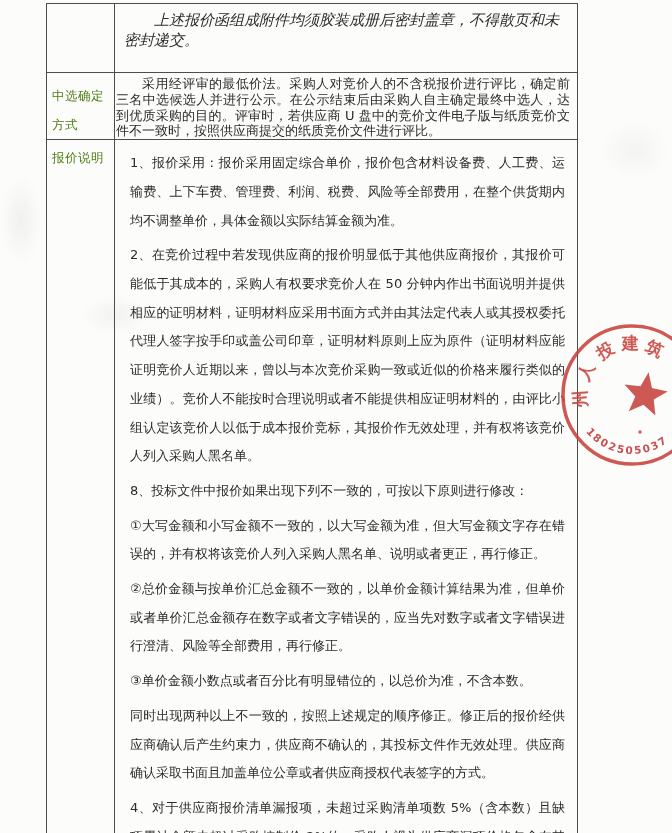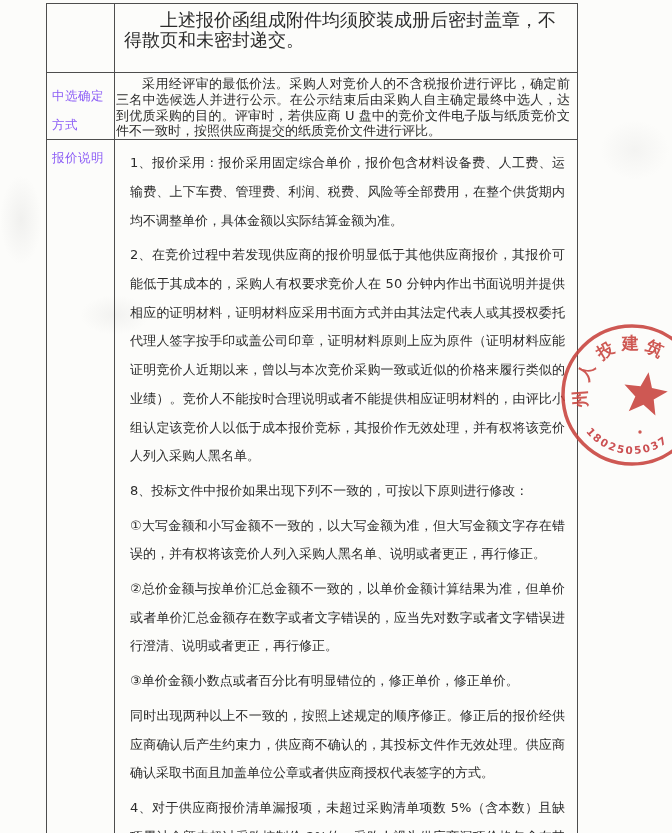--- a/index.html
+++ b/index.html
@@ -32,28 +32,29 @@
   table.doc td {
     border: 1px solid #4d4d4d;
     vertical-align: top;
     overflow: hidden;
   }
   .label-cell {
     padding: 8px 1px 0 5px;
     font-size: 12.5px;
     line-height: 29px;
     letter-spacing: 0.5px;
-    color: #8b5cf6;
+    color: #4d7c0f;
   }
   .label-cell.r3 { padding-top: 7px; line-height: 22px; }
   .cell-r1 {
     height: 62px;
     padding: 6px 8px 0 9px;
-    font-size: 18px;
+    font-size: 15px;
     line-height: 20px;
+    font-style: italic;
   }
   .cell-r1 p { margin: 0; text-indent: 2em; }
   .cell-r2 {
     height: 63px;
     padding: 3px 7px 0 1px;
     font-size: 13px;
     line-height: 15.8px;
     text-align: justify;
   }
   .cell-r2 p { margin: 0; text-indent: 2em; }
@@ -114,22 +115,22 @@
         <p>采用经评审的最低价法。采购人对竞价人的不含税报价进行评比，确定前三名中选候选人并进行公示。在公示结束后由采购人自主确定最终中选人，达到优质采购的目的。评审时，若供应商 U 盘中的竞价文件电子版与纸质竞价文件不一致时，按照供应商提交的纸质竞价文件进行评比。</p>
       </td>
     </tr>
     <tr>
       <td class="label-cell r3">报价说明</td>
       <td class="cell-r3">
         <p>1、报价采用：报价采用固定综合单价，报价包含材料设备费、人工费、运输费、上下车费、管理费、利润、税费、风险等全部费用，在整个供货期内均不调整单价，具体金额以实际结算金额为准。</p>
         <p>2、在竞价过程中若发现供应商的报价明显低于其他供应商报价，其报价可能低于其成本的，采购人有权要求竞价人在 50 分钟内作出书面说明并提供相应的证明材料，证明材料应采用书面方式并由其法定代表人或其授权委托代理人签字按手印或盖公司印章，证明材料原则上应为原件（证明材料应能证明竞价人近期以来，曾以与本次竞价采购一致或近似的价格来履行类似的业绩）。竞价人不能按时合理说明或者不能提供相应证明材料的，由评比小组认定该竞价人以低于成本报价竞标，其报价作无效处理，并有权将该竞价人列入采购人黑名单。</p>
         <p>8、投标文件中报价如果出现下列不一致的，可按以下原则进行修改：</p>
         <p>①大写金额和小写金额不一致的，以大写金额为准，但大写金额文字存在错误的，并有权将该竞价人列入采购人黑名单、说明或者更正，再行修正。</p>
-        <p>②总价金额与按单价汇总金额不一致的，以单价金额计算结果为准，但单价或者单价汇总金额存在数字或者文字错误的，应当先对数字或者文字错误进行澄清、说明或者更正，再行修正。</p>
-        <p>③单价金额小数点或者百分比有明显错位的，修正单价，修正单价。</p>
+        <p>②总价金额与按单价汇总金额不一致的，以单价金额计算结果为准，但单价或者单价汇总金额存在数字或者文字错误的，应当先对数字或者文字错误进行澄清、风险等全部费用，再行修正。</p>
+        <p>③单价金额小数点或者百分比有明显错位的，以总价为准，不含本数。</p>
         <p>同时出现两种以上不一致的，按照上述规定的顺序修正。修正后的报价经供应商确认后产生约束力，供应商不确认的，其投标文件作无效处理。供应商确认采取书面且加盖单位公章或者供应商授权代表签字的方式。</p>
         <p>4、对于供应商报价清单漏报项，未超过采购清单项数 5%（含本数）且缺项累计金额未超过采购控制价 2%的，采购人视为供应商漏项价格包含在其他分项报价及总报价中。若供应商报价清单漏报项数超过采购清单项数 5%（不含本数）或超过采购控制价 2%的，其竞价文件无效。</p>
       </td>
     </tr>
   </tbody>
     </table>
 
   <svg class="seal-svg" viewBox="545 310 127 170">
     <circle cx="632" cy="395" r="69" fill="none" stroke-width="3.5" stroke="#c8423c"></circle>
     <path d="M645,372 L650.8,387.1 L666.9,387.9 L654.3,398 L658.5,413.6 L645,404.8 L631.5,413.6 L635.7,398 L623.1,387.9 L639.2,387.1 Z" transform="rotate(9 645 395)" fill="#c8423c"></path>

